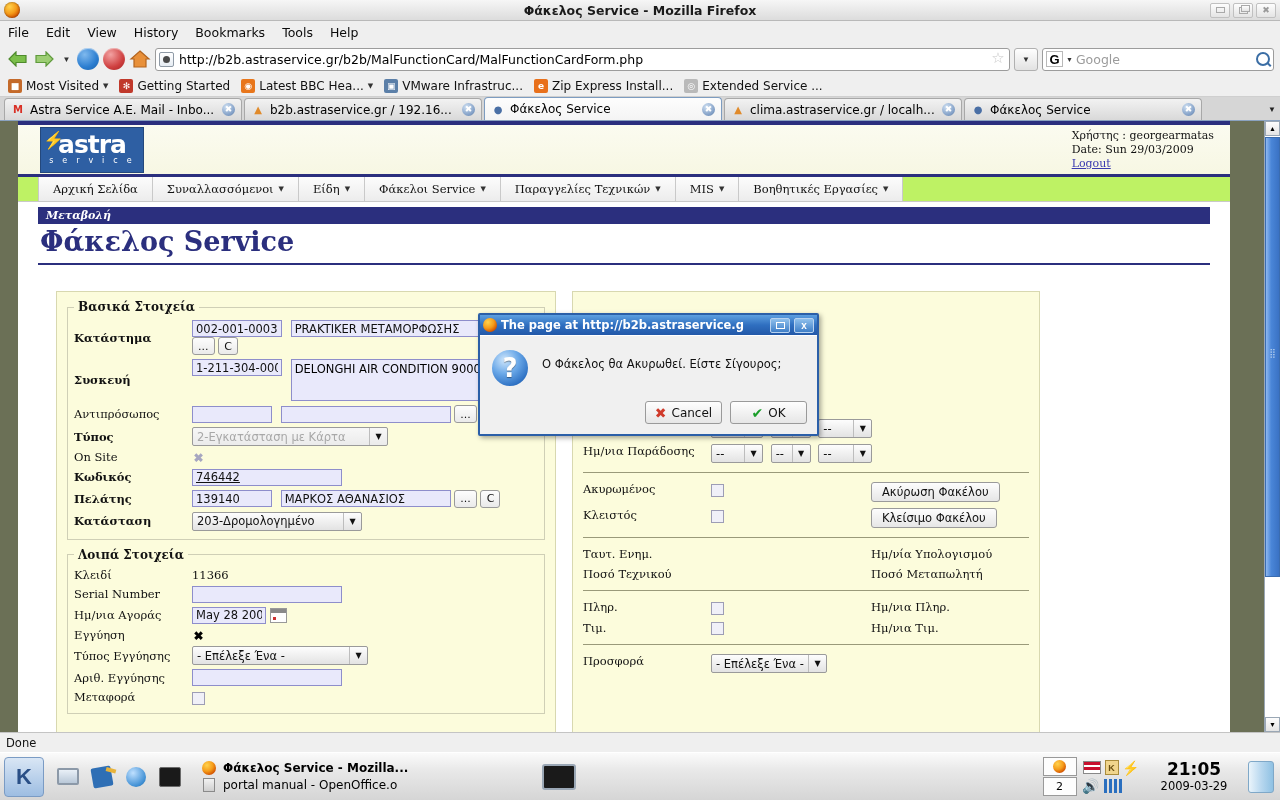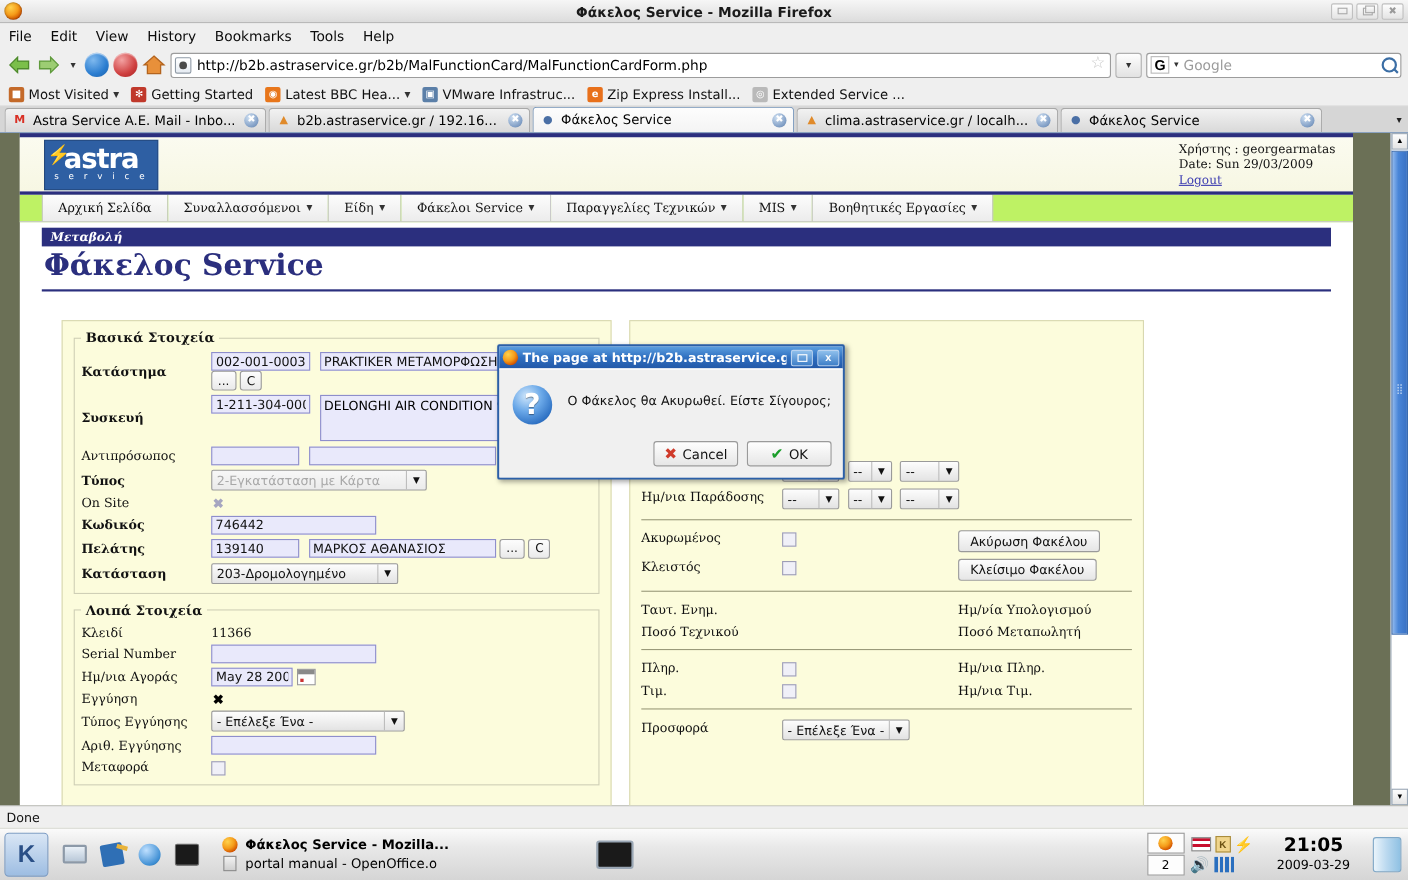--- a/index.html
+++ b/index.html
@@ -242,21 +242,21 @@
   .trayicons { display:flex; flex-direction:column; gap:2px; }
   .trayrow { display:flex; align-items:center; gap:4px;}
   .clockbox { text-align:center; font-family:"DejaVu Sans",sans-serif; width: 96px;}
   .clockbox .t { font-size: 17px; font-weight:bold; line-height:19px;}
   .clockbox .d { font-size: 11.5px; line-height: 14px;}
   .trash { width:26px;height:32px;border-radius:3px;
            background: linear-gradient(to right,#eaf4fb,#b9d8ef 50%,#8fc1e3);
            border:1px solid #7fa8c8;}
 
   
-  .dlg { position:absolute; left: 452px; top: 313px; width: 316px; height: 123px;
+  .dlg { position:absolute; left: 478px; top: 313px; width: 341px; height: 123px;
          border: 2px solid #2b5fa8; border-radius: 2px; background:#f0f0f0;
          box-shadow: 2px 2px 5px rgba(0,0,0,.35); z-index: 50; }
   .dlg-title { height: 20px; background: linear-gradient(to bottom,#5c9fe0,#2f6fc0 50%,#2258a8);
                display:flex; align-items:center; padding: 0 3px; gap: 4px; }
   .dlg-title .ico { width:14px;height:14px;border-radius:50%;flex:none;
                     background: radial-gradient(circle at 35% 30%, #ffd24d 0%, #f59c1a 45%, #d35400 75%, #8e2b00 100%);}
   .dlg-title .t { flex:1; color:#fff; font-weight:bold; font-size: 11.5px;
                   font-family:"DejaVu Sans",sans-serif; white-space:nowrap; overflow:hidden;}
   .dlg-title .wb { width:20px;height:15px;border:1px solid #b9d3f0;border-radius:2px;
                    background: linear-gradient(to bottom,#8fc0ec,#3f7fc8);
@@ -495,21 +495,21 @@
                         <span class="arrowbox">▼</span>
                       </span>
                     </td>
                   </tr>
                   <tr>
                     <td class="lbl">On Site</td>
                     <td><span class="cbx grey">✖</span></td>
                   </tr>
                   <tr>
                     <td class="lbl b">Κωδικός</td>
-                    <td><input class="tf" style="width: 150px;" value="746442"></td>
+                    <td><input class="tf" style="width: 150px; text-decoration: underline;" value="746442"></td>
                   </tr>
                   <tr>
                     <td class="lbl b">Πελάτης</td>
                     <td>
                       <input class="tf" style="width: 80px;" value="139140">
                       <input class="tf" style="width: 170px; margin-left: 5px;" value="ΜΑΡΚΟΣ ΑΘΑΝΑΣΙΟΣ">
                       <span class="smallbtn">...</span>
                       <span class="smallbtn">C</span>
                     </td>
                   </tr>

